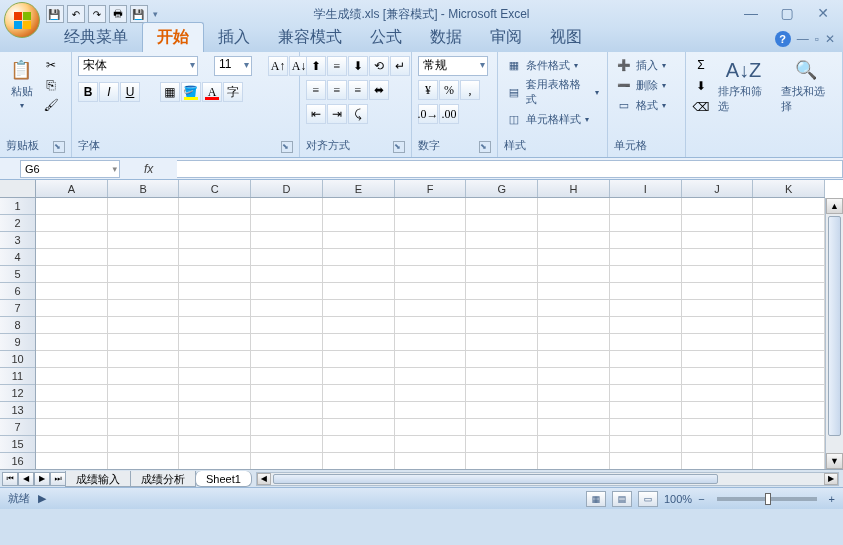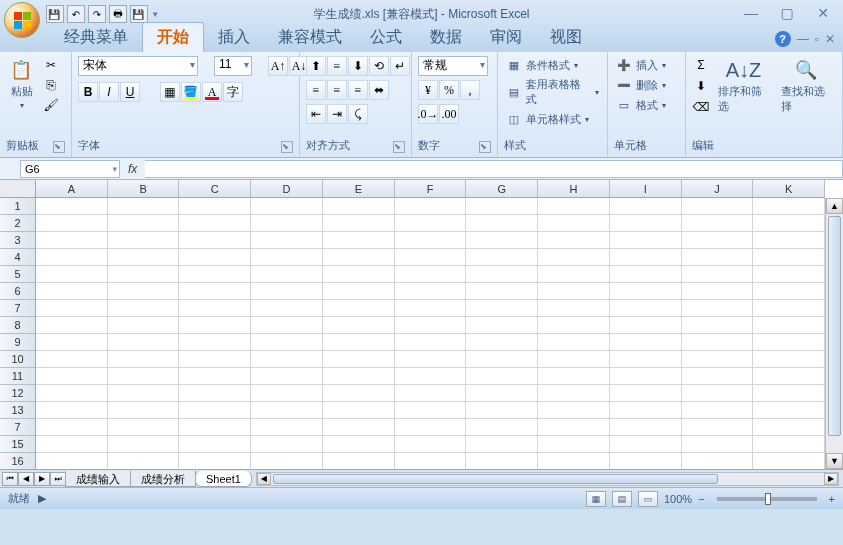--- a/index.html
+++ b/index.html
@@ -33,21 +33,21 @@
 .font-combo{border:1px solid #a8bed8;background:#fff;height:20px;padding:0 14px 0 4px;font-size:12px;position:relative;}
 .font-combo::after{content:"▾";position:absolute;right:2px;top:2px;font-size:10px;color:#5a7aa0;}
 .btnset{display:flex;gap:1px;}
 .btnset .b{width:20px;height:20px;border:1px solid #c8d8ec;background:linear-gradient(#fff,#e0ecf8);display:flex;align-items:center;justify-content:center;font-size:12px;cursor:pointer;font-family:"Times New Roman",serif;}
 .style-row{display:flex;align-items:center;gap:4px;font-size:11px;color:#3b5a82;cursor:pointer;padding:1px 2px;}
 .style-row .si{width:16px;height:16px;display:flex;align-items:center;justify-content:center;}
 .edit-col{display:flex;flex-direction:column;gap:3px;}
 .formula-bar{height:22px;background:#e8f0fa;border-bottom:1px solid #9ab8d8;display:flex;align-items:center;}
 .name-box{width:100px;border:1px solid #a8bed8;background:#fff;height:18px;margin-left:20px;padding:0 4px;font-size:11px;display:flex;align-items:center;position:relative;}
 .name-box::after{content:"▾";position:absolute;right:2px;font-size:9px;color:#888;}
-.fx{margin:0 8px;font-style:italic;font-size:12px;color:#444;}
+.fx{margin:0 24px;font-style:italic;font-size:12px;color:#444;}
 .formula-input{flex:1;border:1px solid #a8bed8;border-left:none;background:#fff;height:18px;padding:0 4px;}
 .grid-area{position:relative;height:307px;background:#fff;display:flex;}
 .corner{width:36px;height:18px;background:#e8ecf0;border-right:1px solid #9ab;border-bottom:1px solid #9ab;position:absolute;left:0;top:0;}
 .col-headers{position:absolute;left:36px;top:0;right:18px;height:18px;display:flex;border-bottom:1px solid #9ab;}
 .ch{width:72px;background:linear-gradient(#f4f6fa,#dce4ee);border-right:1px solid #b0c0d0;text-align:center;font-size:11px;line-height:18px;color:#333;}
 .row-headers{position:absolute;left:0;top:18px;bottom:18px;width:36px;border-right:1px solid #9ab;}
 .rh{height:17px;background:linear-gradient(90deg,#f4f6fa,#dce4ee);border-bottom:1px solid #b0c0d0;text-align:center;font-size:11px;line-height:17px;color:#333;}
 .cells{position:absolute;left:36px;top:18px;right:18px;bottom:18px;overflow:hidden;}
 .row{height:17px;display:flex;}
 .cell{width:72px;height:17px;border-right:1px solid #d4d4d4;border-bottom:1px solid #d4d4d4;}
@@ -256,21 +256,20 @@
       </div>
       <div class="big-btn">
         <div class="ico" style="font-size:20px">A↓Z</div>
         <span>排序和筛选</span>
       </div>
       <div class="big-btn">
         <div class="ico">🔍</div>
         <span>查找和选择</span>
       </div>
     </div>
-    <div class="group-label"><span>编辑</span></div>
   </div>
 </div>
 
 <div class="formula-bar">
   <div class="name-box">G6</div>
   <span class="fx">fx</span>
   <div class="formula-input"></div>
 </div>
 
 <div class="grid-area">

